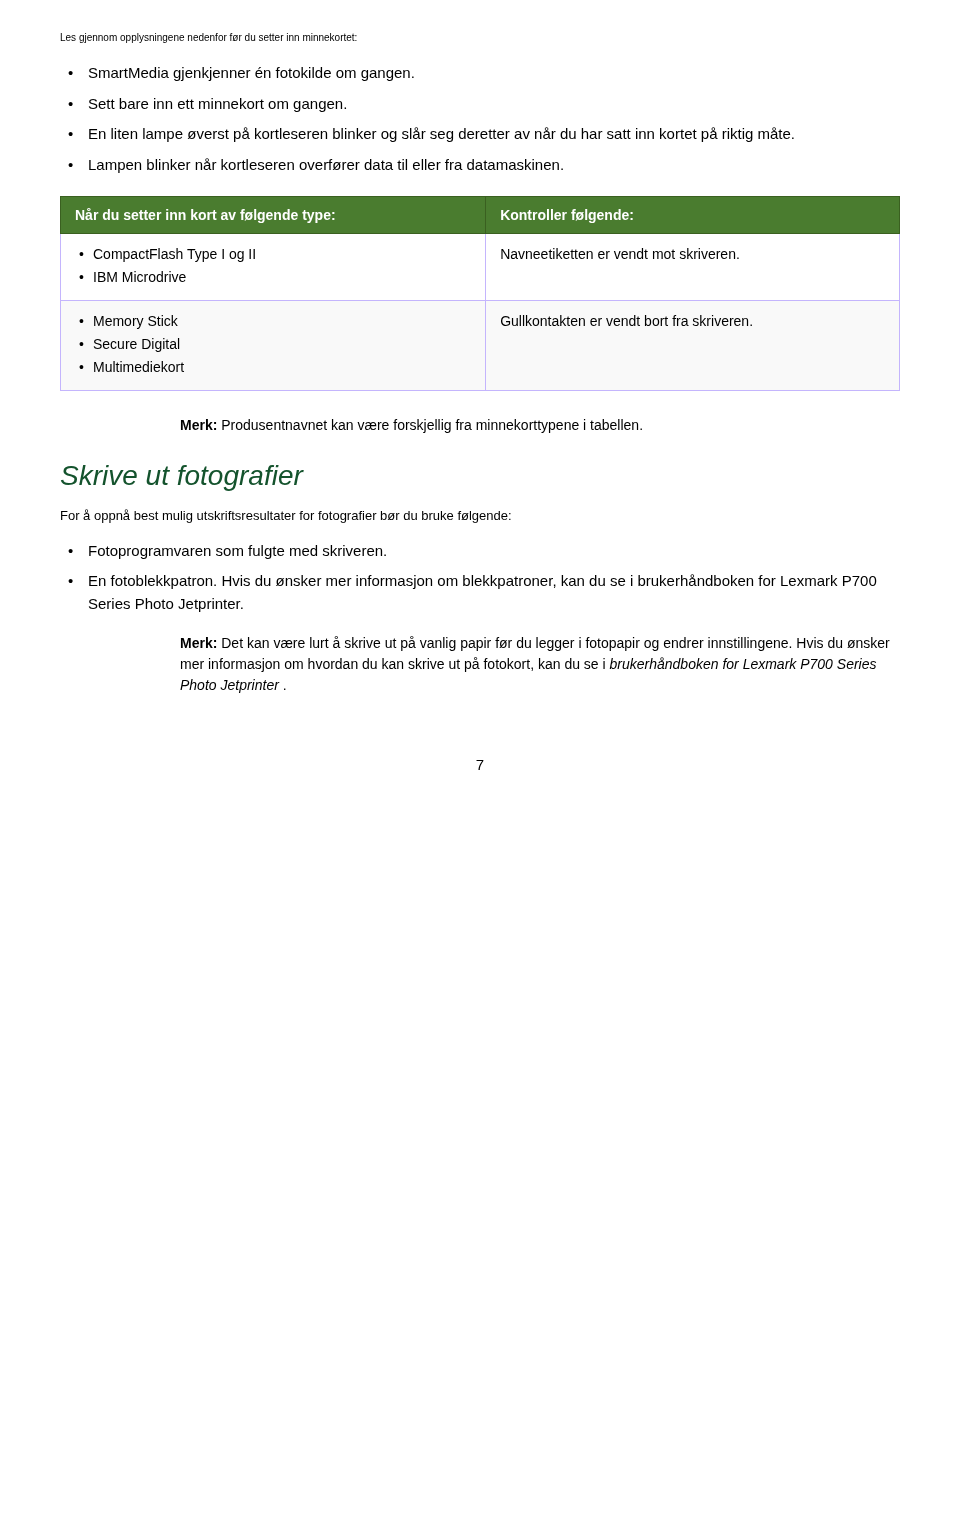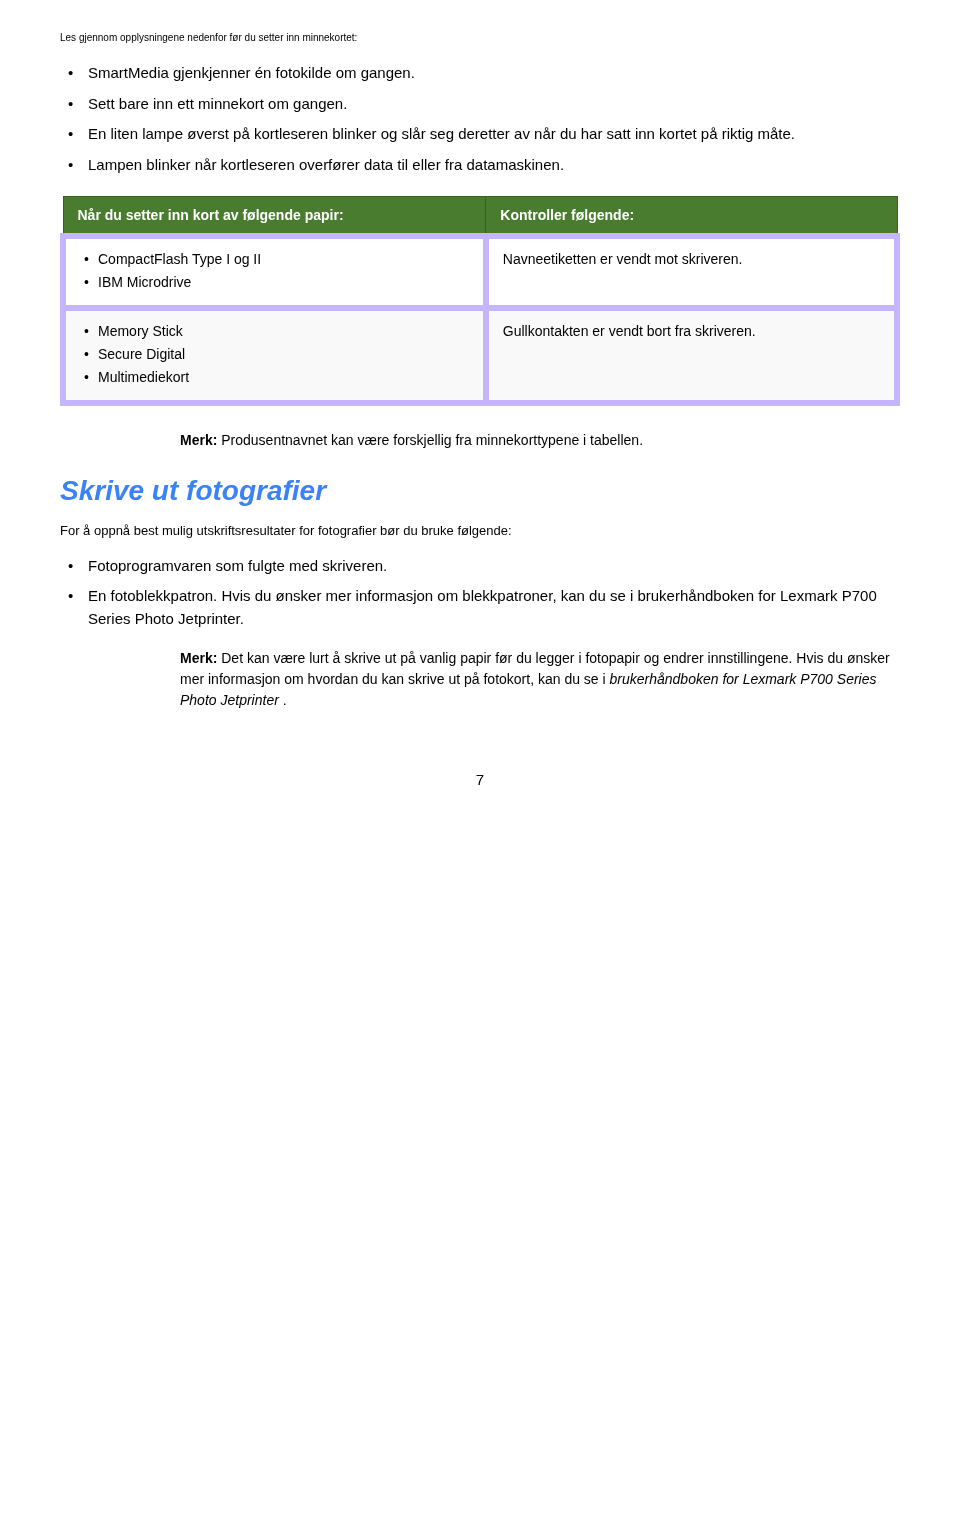--- a/index.html
+++ b/index.html
@@ -53,21 +53,21 @@
       color: #ffffff;
       padding: 10px 14px;
       text-align: left;
       font-weight: bold;
       font-size: 14px;
       border: 1px solid #3a6020;
     }
 
     .table-section td {
       padding: 10px 14px;
-      border: 6px solid #c4b5fd;
+      border: 1px solid #c4b5fd;
       vertical-align: top;
       font-size: 14px;
       line-height: 1.5;
     }
 
     .table-section td ul {
       list-style: none;
       padding: 0;
       margin: 0;
     }
@@ -98,22 +98,22 @@
       font-size: 14px;
     }
 
     .merk-block .merk-label {
       font-weight: bold;
     }
 
     .section-heading {
       font-size: 28px;
       font-style: italic;
-      color: #3b82f6;
-      font-weight: bold;
+      color: #14532d;
+      font-weight: normal;
       margin-bottom: 14px;
       margin-top: 10px;
     }
 
     .section-intro {
       font-size: 13px;
       margin-bottom: 14px;
       line-height: 1.5;
     }
 
@@ -153,21 +153,21 @@
     <li>SmartMedia gjenkjenner én fotokilde om gangen.</li>
     <li>Sett bare inn ett minnekort om gangen.</li>
     <li>En liten lampe øverst på kortleseren blinker og slår seg deretter av når du har satt inn kortet på riktig måte.</li>
     <li>Lampen blinker når kortleseren overfører data til eller fra datamaskinen.</li>
   </ul>
 </div>
 
 <table class="table-section">
   <thead>
     <tr>
-      <th>Når du setter inn kort av følgende papir:</th>
+      <th>Når du setter inn kort av følgende type:</th>
       <th>Kontroller følgende:</th>
     </tr>
   </thead>
   <tbody>
     <tr>
       <td>
         <ul>
           <li>CompactFlash Type I og II</li>
           <li>IBM Microdrive</li>
         </ul>

